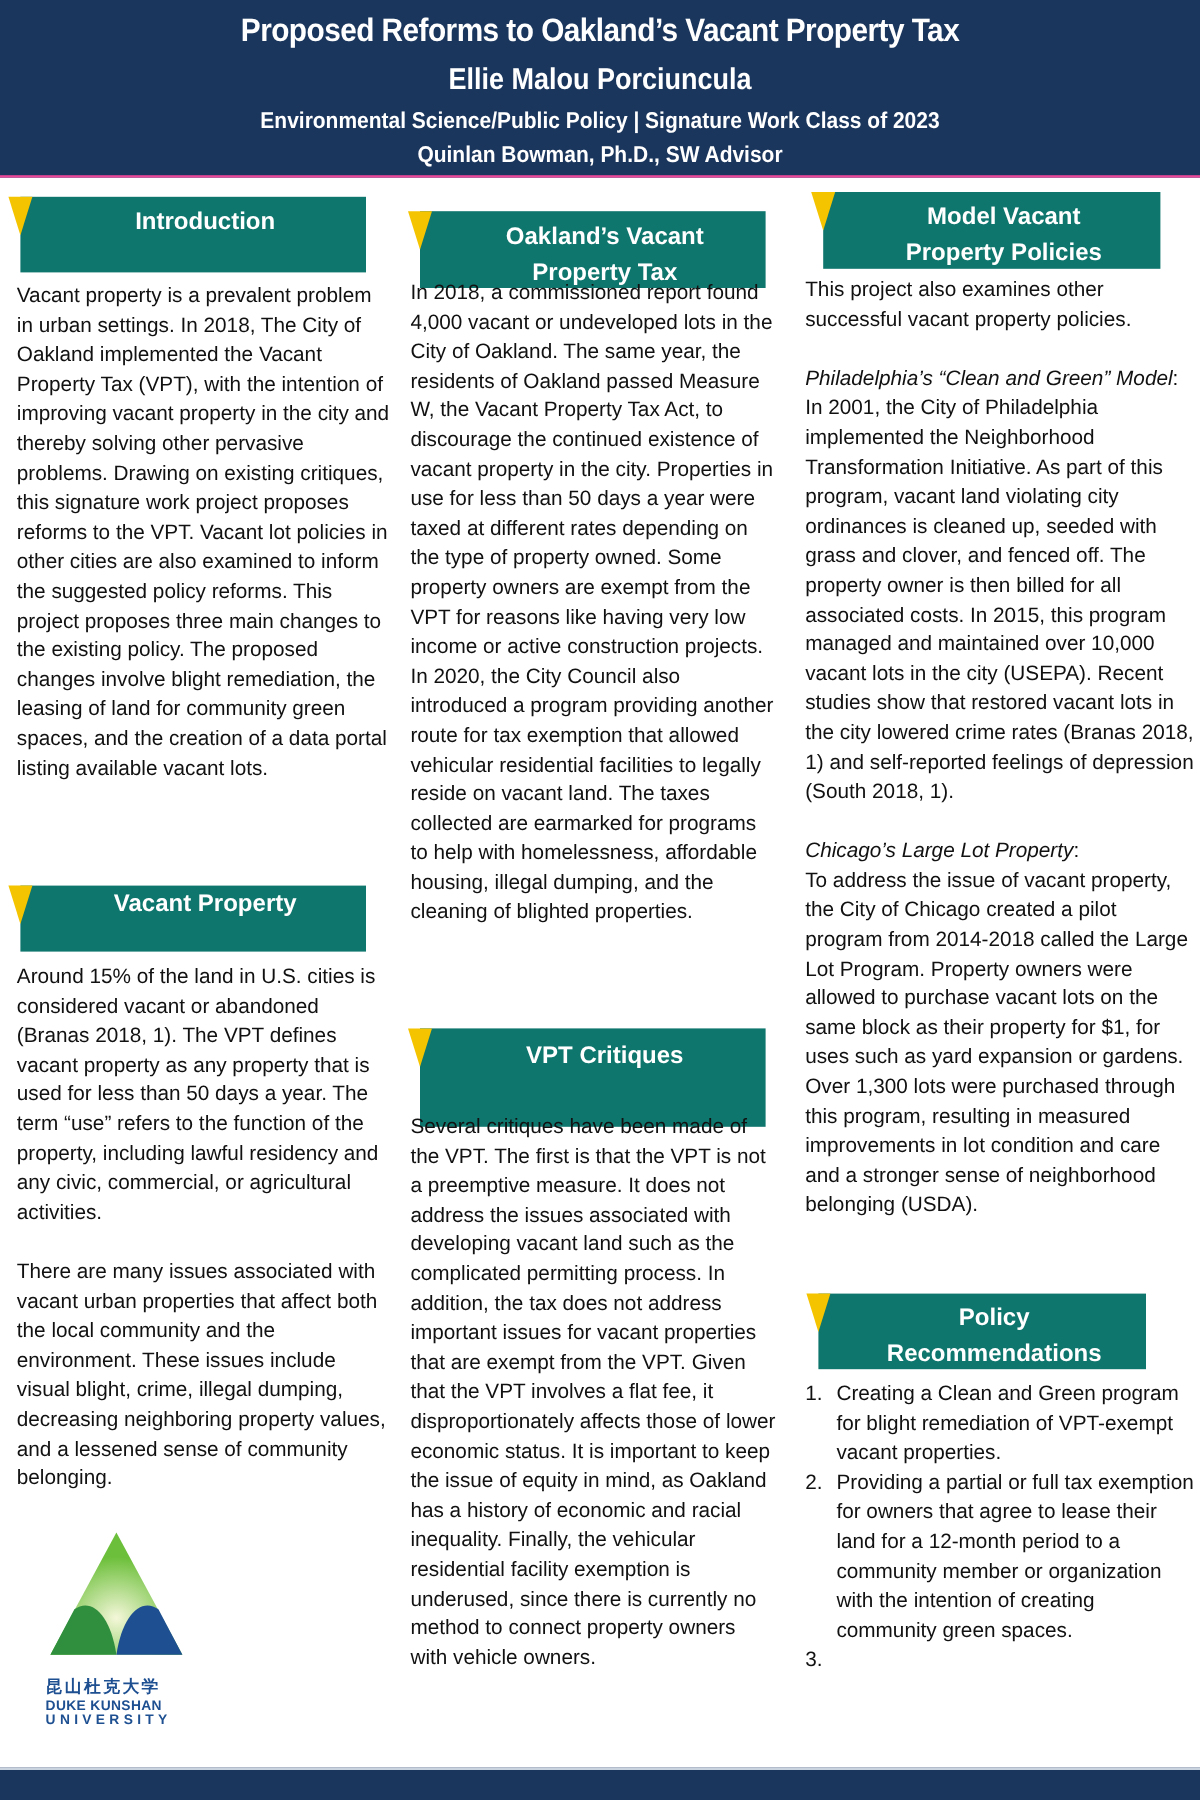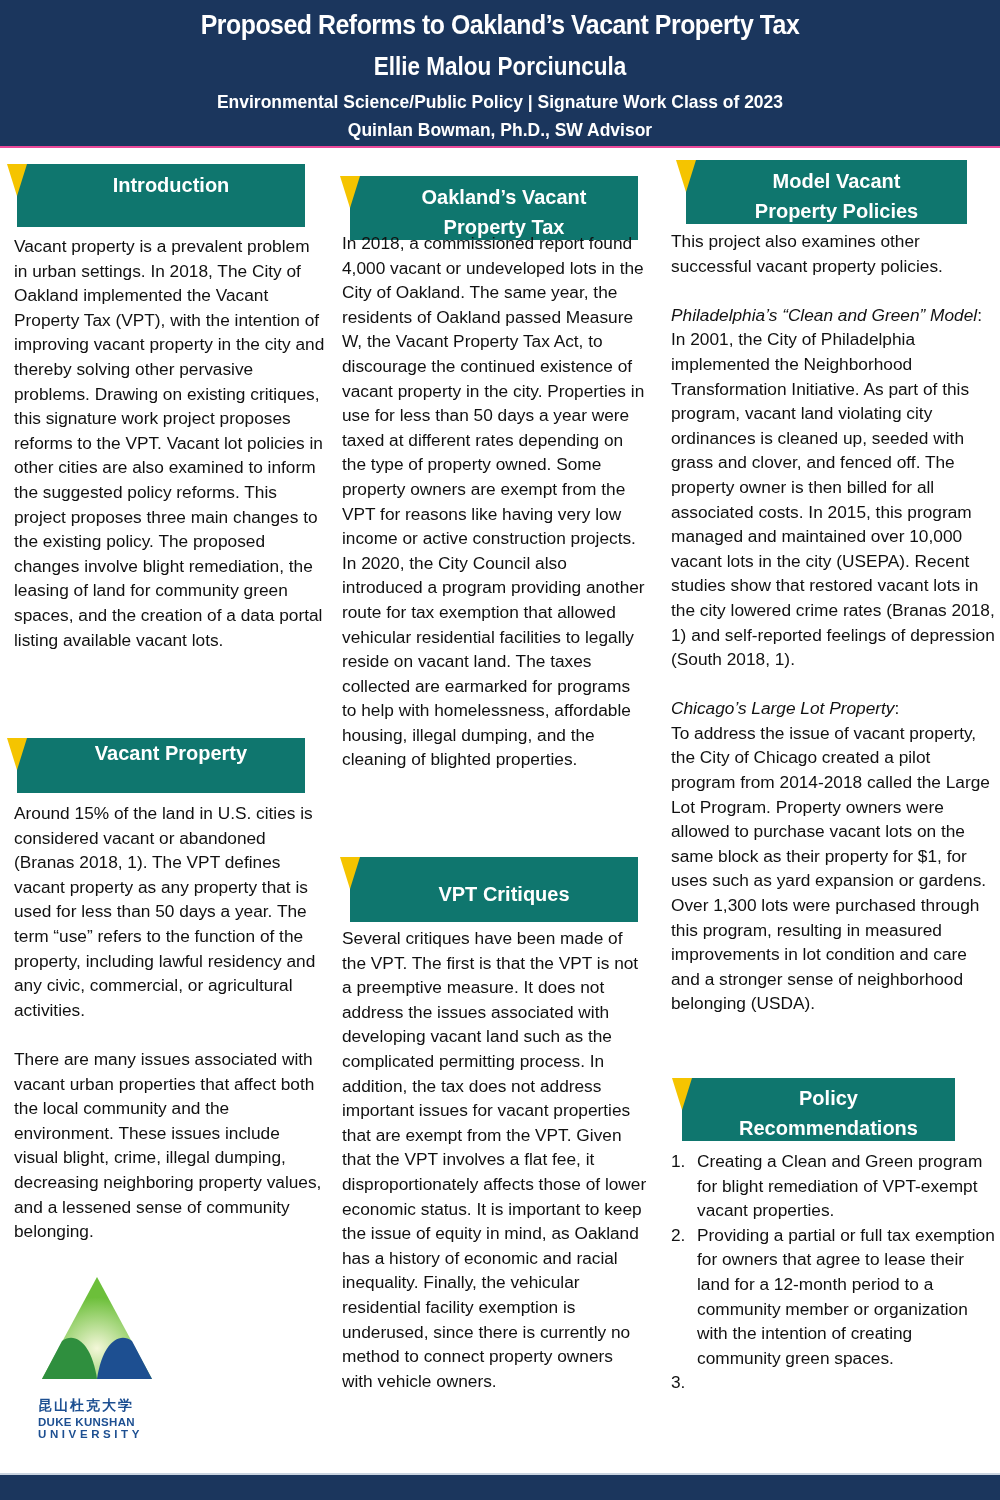--- a/index.html
+++ b/index.html
@@ -98,21 +98,21 @@
 
 <div class="sec-head" style="left:350px; top:160px; width:288px; height:64px; padding-top:6px;margin-top:16px;">
   <div class="flag"></div>
   <span class="h">Oakland’s Vacant</span>
   <span class="h">Property Tax</span>
 </div>
 <div class="body-text" style="left:342px; top:231px; width:306px;">
   <p>In 2018, a commissioned report found 4,000 vacant or undeveloped lots in the City of Oakland. The same year, the residents of Oakland passed Measure W, the Vacant Property Tax Act, to discourage the continued existence of vacant property in the city. Properties in use for less than 50 days a year were taxed at different rates depending on the type of property owned. Some property owners are exempt from the VPT for reasons like having very low income or active construction projects. In 2020, the City Council also introduced a program providing another route for tax exemption that allowed vehicular residential facilities to legally reside on vacant land. The taxes collected are earmarked for programs to help with homelessness, affordable housing, illegal dumping, and the cleaning of blighted properties.</p>
 </div>
 
-<div class="sec-head" style="left:350px; top:857px; width:288px; height:65px; padding-top:22px;">
+<div class="sec-head" style="left:350px; top:857px; width:288px; height:82px; padding-top:8px;">
   <div class="flag"></div>
   <span class="h">VPT Critiques</span>
 </div>
 <div class="body-text" style="left:342px; top:926px; width:306px;">
   <p>Several critiques have been made of the VPT. The first is that the VPT is not a preemptive measure. It does not address the issues associated with developing vacant land such as the complicated permitting process. In addition, the tax does not address important issues for vacant properties that are exempt from the VPT. Given that the VPT involves a flat fee, it disproportionately affects those of lower economic status. It is important to keep the issue of equity in mind, as Oakland has a history of economic and racial inequality. Finally, the vehicular residential facility exemption is underused, since there is currently no method to connect property owners with vehicle owners.</p>
 </div>
 
 <div class="sec-head" style="left:686px; top:160px; width:281px; height:64px; padding-top:6px;">
   <div class="flag"></div>
   <span class="h">Model Vacant</span>

